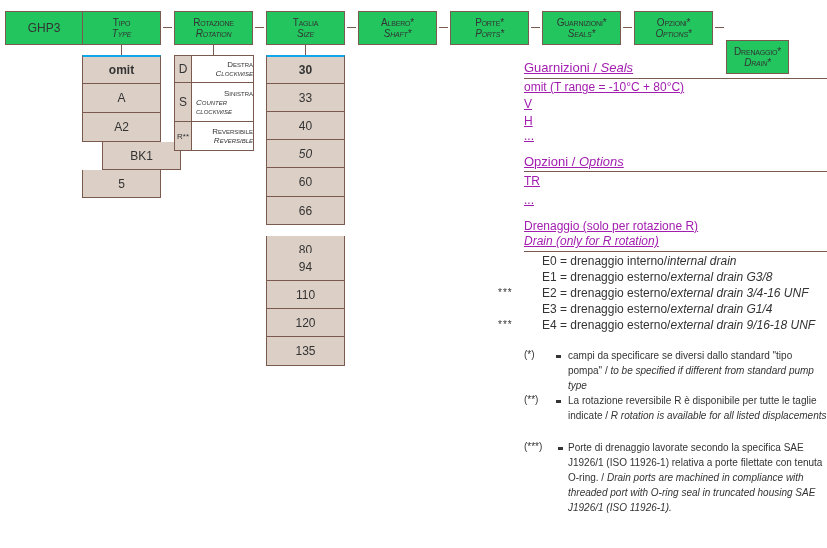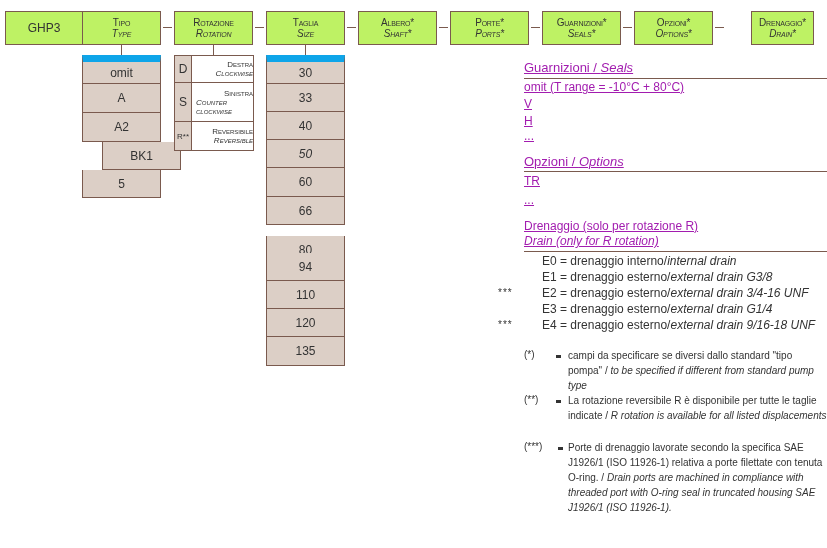--- a/index.html
+++ b/index.html
@@ -1,23 +1,23 @@
 <!DOCTYPE html>
 <html><head>
 <meta charset="utf-8">
 <style>
   html,body{margin:0;padding:0;background:#fff;}
   body{width:827px;height:548px;position:relative;overflow:hidden;font-family:"Liberation Sans",sans-serif;color:#333;}
-  .hbox{position:absolute;top:11px;height:34px;border:1px solid #7a5a4e;box-sizing:border-box;background:#bef264;display:flex;flex-direction:column;align-items:center;justify-content:center;font-size:10px;line-height:11px;color:#333;text-align:center;}
+  .hbox{position:absolute;top:11px;height:34px;border:1px solid #7a5a4e;box-sizing:border-box;background:#22c55e;display:flex;flex-direction:column;align-items:center;justify-content:center;font-size:10px;line-height:11px;color:#333;text-align:center;}
   .hbox .t1{font-variant:small-caps;letter-spacing:-0.2px;}
   .hbox .t2{font-style:italic;font-variant:small-caps;letter-spacing:-0.2px;}
   .dash{position:absolute;top:27px;width:9px;height:1px;background:#7a5a4e;}
   .vline{position:absolute;width:1px;background:#7a5a4e;}
   .cell{position:absolute;box-sizing:border-box;background:#dccfc6;border:1px solid #7a5a4e;border-top:none;display:flex;align-items:center;justify-content:center;font-size:12px;color:#333;}
-  .cell.first{border-top:7px solid #0ea5e9;}
+  .cell.first{border-top:2px solid #0ea5e9;font-weight:bold;}
   .rot-row{position:absolute;left:174px;width:80px;box-sizing:border-box;border:1px solid #7a5a4e;border-top:none;display:flex;}
   .rot-row.first{border-top:1px solid #7a5a4e;}
   .rot-code{width:16px;background:#dccfc6;border-right:1px solid #7a5a4e;display:flex;align-items:center;justify-content:center;font-size:12px;}
   .rot-code.small{font-size:8px;}
   .rot-desc{flex:1;padding-left:4px;display:flex;flex-direction:column;justify-content:center;font-size:8px;line-height:9px;font-variant:small-caps;align-items:flex-end;}
   .rot-desc .it{font-style:italic;}
   .rt{position:absolute;left:524px;font-size:12px;color:#a21caf;white-space:nowrap;text-decoration:underline;}
   .rt.h{font-size:13px;}
   .rule{position:absolute;left:524px;width:303px;height:1px;background:#7a5a4e;}
   .it{font-style:italic;}
@@ -61,21 +61,21 @@
 <div class="hbox" style="left:542px;width:79px;">
   <span class="t1">Guarnizioni*</span>
   <span class="t2">Seals*</span>
 </div>
 <div class="dash" style="left:623px;"></div>
 <div class="hbox" style="left:634px;width:79px;">
   <span class="t1">Opzioni*</span>
   <span class="t2">Options*</span>
 </div>
 <div class="dash" style="left:715px;"></div>
-<div class="hbox" style="left:751px;width:63px;">
+<div class="hbox" style="left:726px;width:63px;margin-top:29px;">
   <span class="t1">Drenaggio*</span>
   <span class="t2">Drain*</span>
 </div>
 
 <div class="vline" style="left:121px;top:45px;height:10px;"></div>
 <div class="vline" style="left:213px;top:45px;height:10px;"></div>
 <div class="vline" style="left:305px;top:45px;height:10px;"></div>
 
 <div class="cell first" style="left:82px;top:55px;width:79px;height:29px;">
     <span>omit</span>

